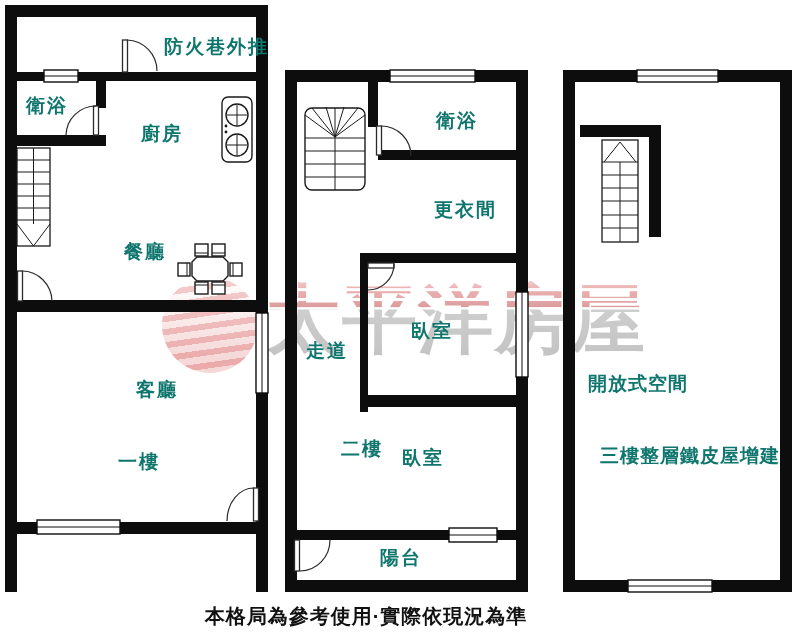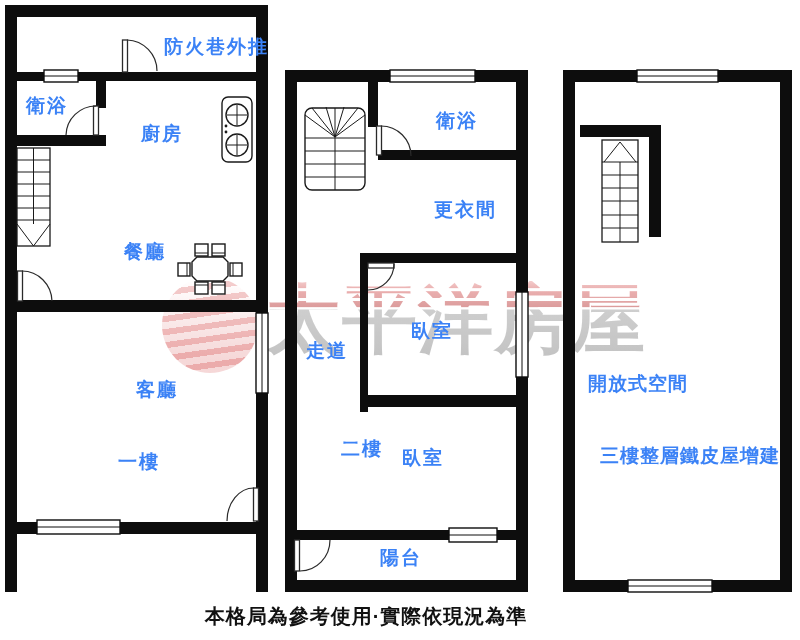--- a/index.html
+++ b/index.html
@@ -13,21 +13,21 @@
     opacity:.8;z-index:1;}
   #wm-text{position:absolute;left:266px;top:281px;width:380px;z-index:1;
     font-size:75px;font-weight:bold;line-height:76px;letter-spacing:1px;white-space:nowrap;
     background:linear-gradient(180deg,
       #f3c6c6 0%, #eaadad 9%, #ffffff 10%, #ffffff 13%,
       #e8a6a6 14%, #e2a0a0 22%, #ffffff 23%, #ffffff 26%,
       #de9a9a 27%, #d99292 34%, #ffffff 35%, #ffffff 37%,
       #c9c9c9 38%, #bdbdbd 100%);
     -webkit-background-clip:text;background-clip:text;color:transparent;opacity:.9;}
   #plan-svg{position:absolute;left:0;top:0;z-index:2;}
-  .lbl{position:absolute;z-index:3;color:#3b82f6;font-weight:bold;font-size:19px;
+  .lbl{position:absolute;z-index:3;color:#0f766e;font-weight:bold;font-size:19px;
        letter-spacing:2px;white-space:nowrap;line-height:20px;}
   .lbl.big{letter-spacing:1px;}
   #footer-note{position:absolute;left:0;top:603px;width:732px;text-align:center;z-index:3;
        color:#111;font-weight:bold;font-size:20px;letter-spacing:1px;}
 </style>
 </head>
 <body>
 
 <div id="canvas">
 

